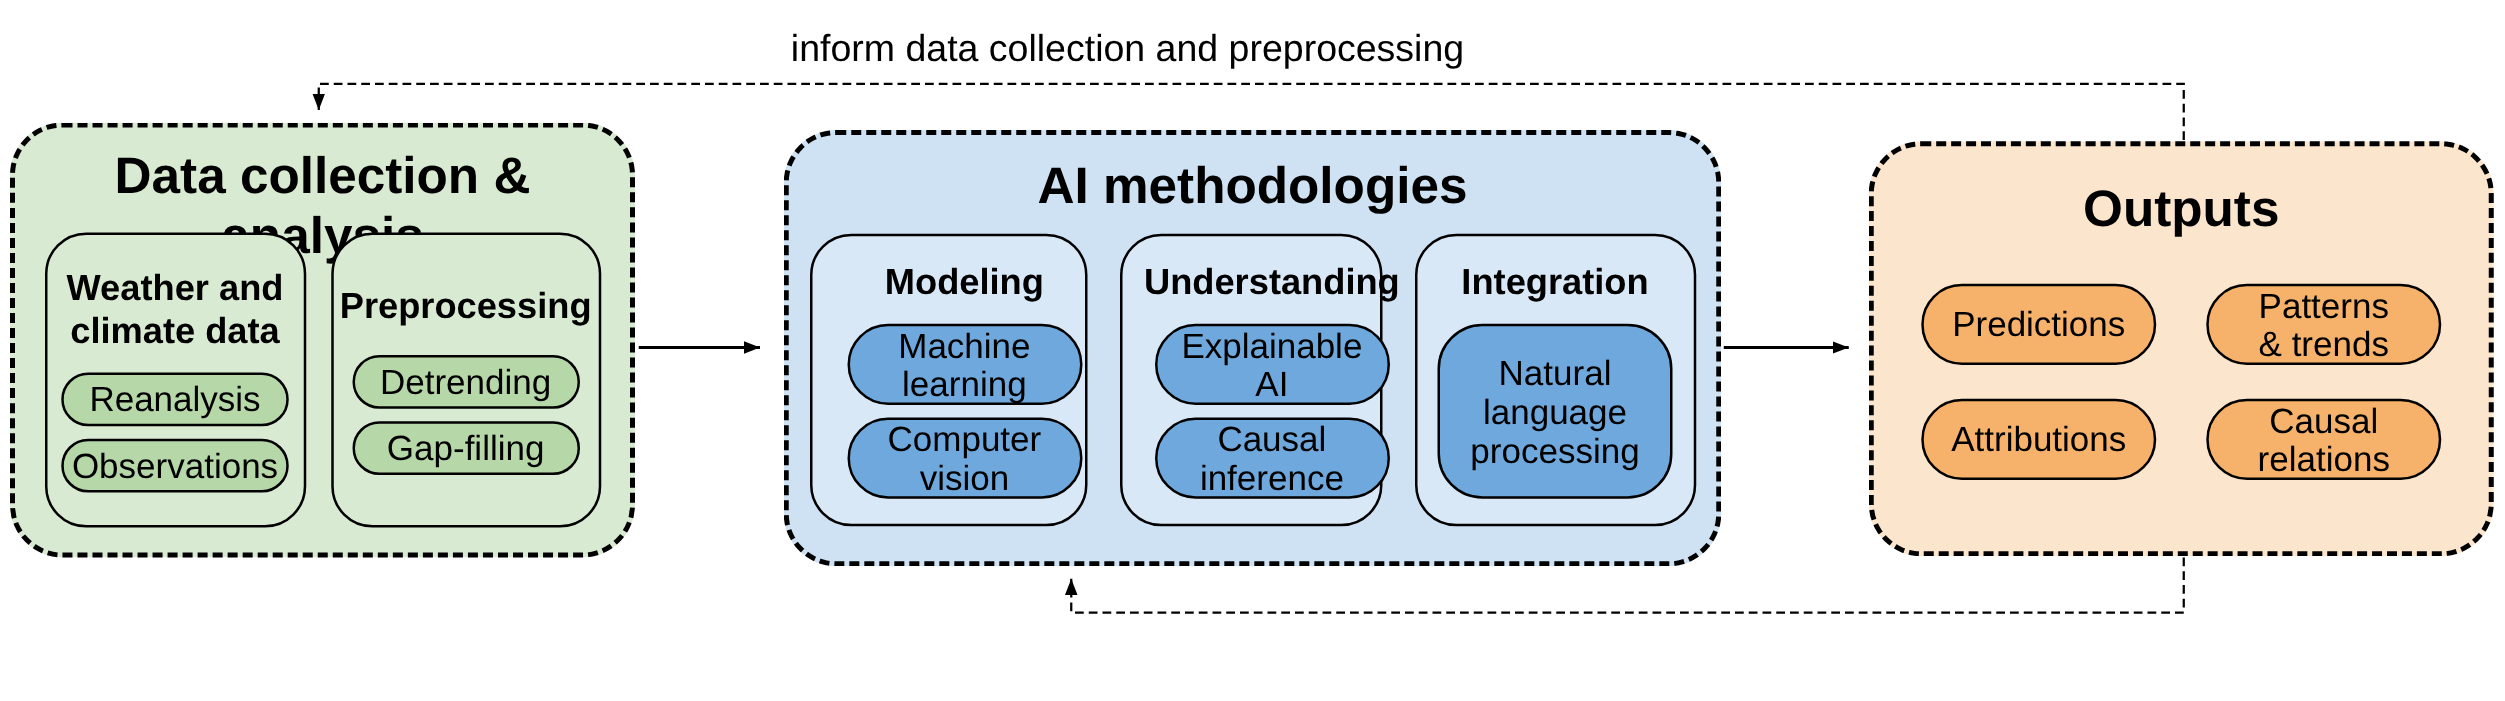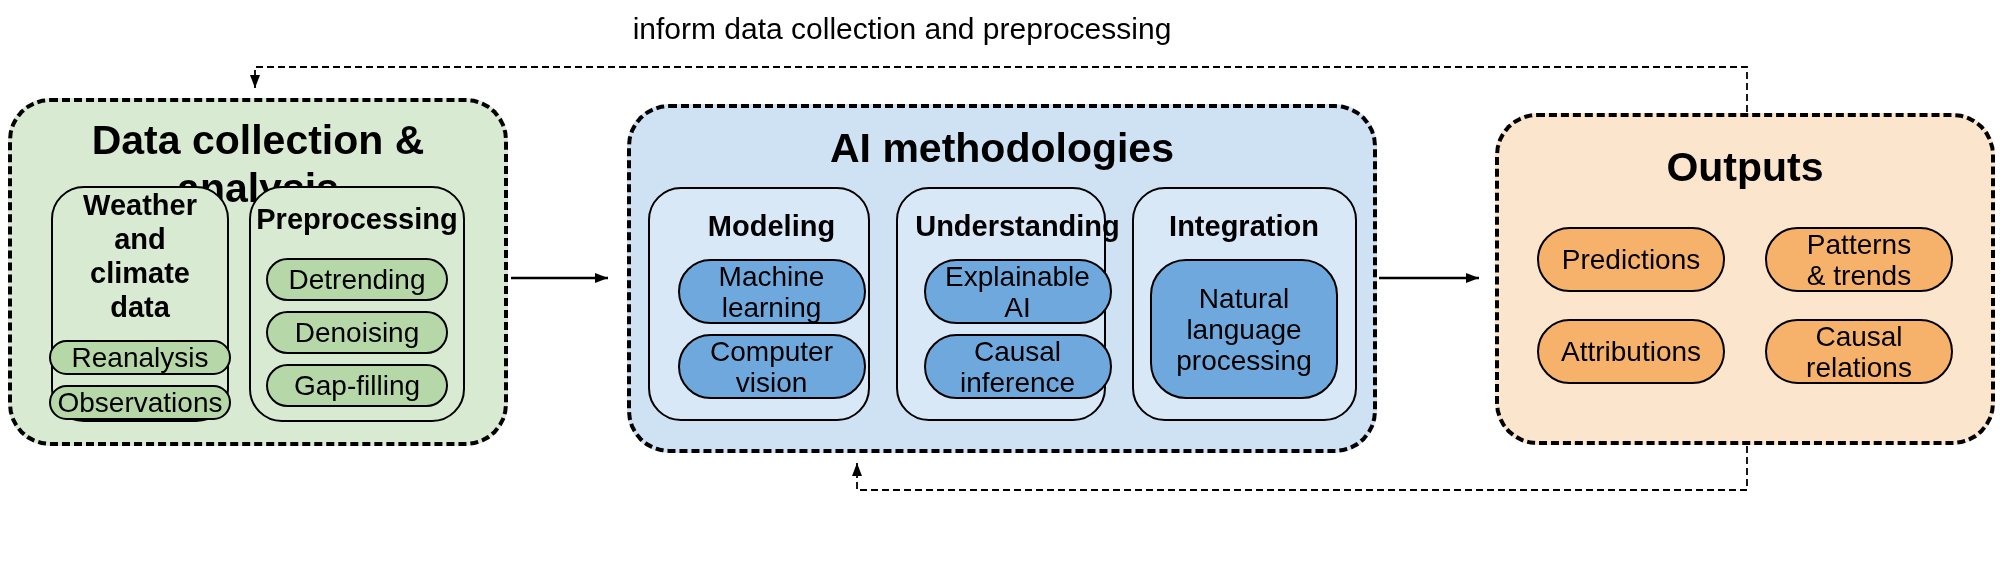--- a/index.html
+++ b/index.html
@@ -45,46 +45,45 @@
   .pill-green  { width:182px; height:43px; border-radius:22px; background:#b6d7a8; }
   .pill-blue   { width:188px; height:65px; border-radius:33px; background:#6fa8dc; }
   .pill-nlp    { width:188px; height:140px; border-radius:36px; background:#6fa8dc; }
   .pill-orange { width:188px; height:65px; border-radius:33px; background:#f6b26b; }
   .outputs-grid {
     position:absolute; left:0; right:0; top:110px;
     display:grid; grid-template-columns:188px 188px; grid-auto-rows:65px;
     column-gap:40px; row-gap:27px; justify-content:center;
   }
   .connector-label {
-    position:absolute; text-align:center; font-size:30px; line-height:34px; width:760px;
+    position:absolute; text-align:center; font-size:30px; line-height:34px; width:760px;margin-top:11px;
   }
   .label-top    { left:522px;  top:12px; }
   .label-bottom { left:957px;  top:508px; }
   .overlay { position:absolute; left:0; top:0; pointer-events:none; }
 </style>
 </head>
 <body>
 
 <div class="canvas">
 
   <div class="connector-label label-top">inform data collection and preprocessing</div>
 
   <div class="section section-green">
     <div class="section-title">Data collection &amp; analysis</div>
     <div class="groups">
-      <div class="subgroup" style="width:178px;">
+      <div class="subgroup" style="width:209px;">
         <div class="group-title">Weather and
 climate data</div>
         <div class="pill pill-green">Reanalysis</div>
         <div class="pill pill-green">Observations</div>
       </div>
       <div class="subgroup" style="width:216px;">
         <div class="group-title" style="margin-bottom:12px;">Preprocessing</div>
         <div class="pill pill-green">Detrending</div>
-        <div class="pill pill-green">Denoising</div>
         <div class="pill pill-green">Gap-filling</div>
       </div>
     </div>
   </div>
 
   <div class="section section-blue">
     <div class="section-title">AI methodologies</div>
     <div class="groups">
       <div class="subgroup" style="width:222px;padding-left:36px;">
         <div class="group-title">Modeling</div>

